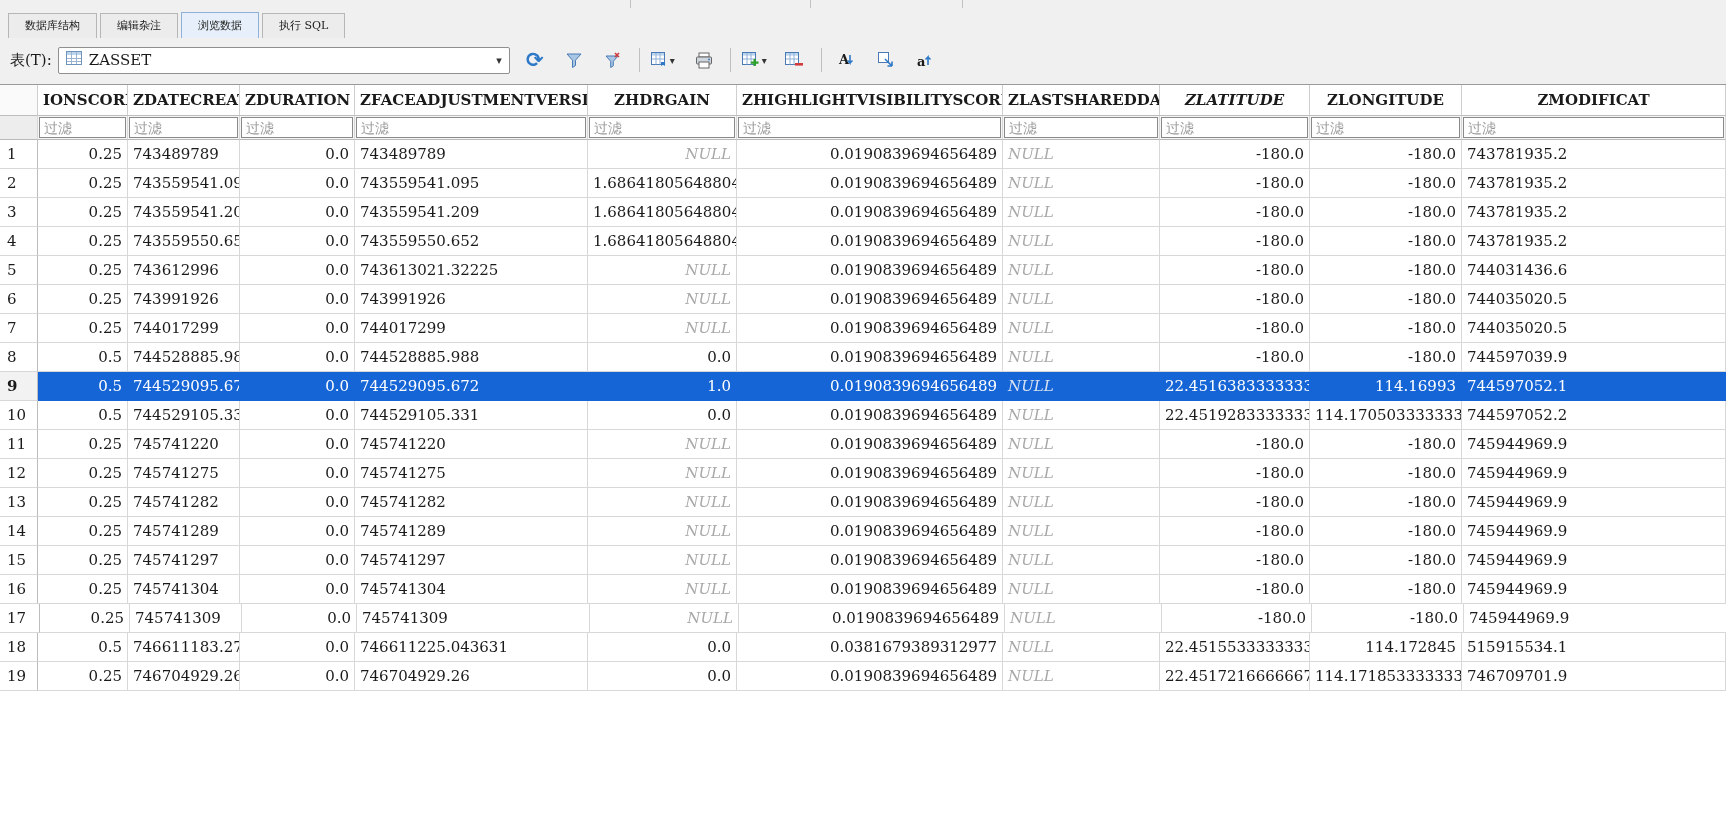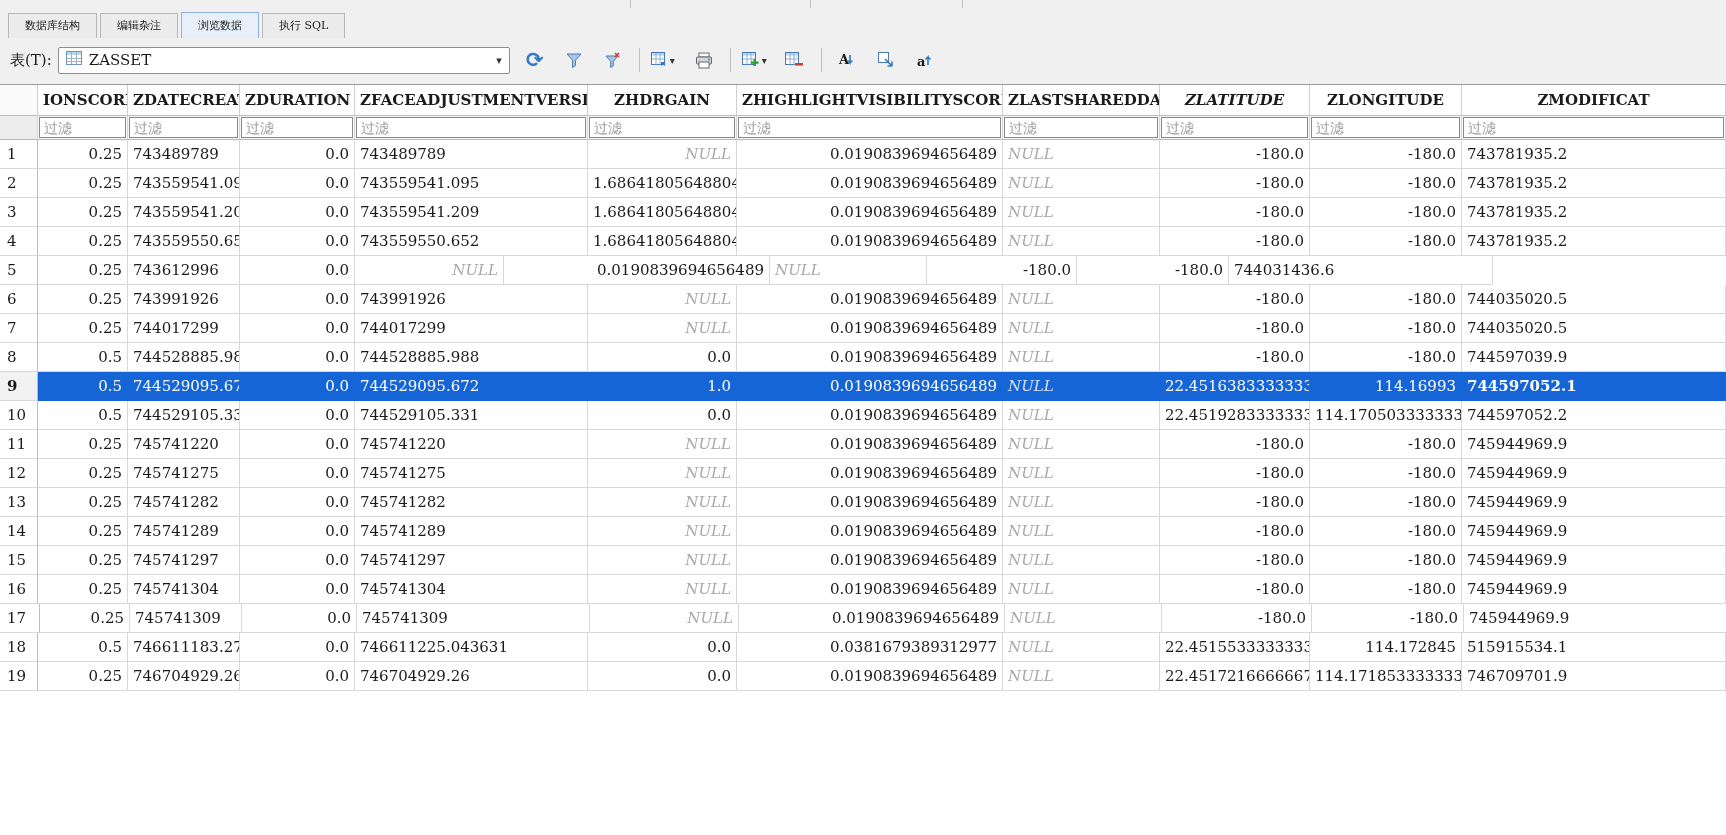--- a/index.html
+++ b/index.html
@@ -269,20 +269,21 @@
         <div class="c al" style="width: 157px;"><span class="null">NULL</span></div>
         <div class="c ar" style="width: 150px;">-180.0</div>
         <div class="c ar" style="width: 152px;">-180.0</div>
         <div class="c al" style="width: 264px;">743781935.2</div>
       </div>
       <div class="g-row">
         <div class="rownum" style="width: 38px;">5</div>
         <div class="c ar" style="width: 90px;">0.25</div>
         <div class="c al" style="width: 112px;">743612996</div>
         <div class="c ar" style="width: 115px;">0.0</div>
+        <div class="c al" style="width: 233px;">743613021.32225</div>
         <div class="c ar" style="width: 149px;"><span class="null">NULL</span></div>
         <div class="c ar" style="width: 266px;">0.0190839694656489</div>
         <div class="c al" style="width: 157px;"><span class="null">NULL</span></div>
         <div class="c ar" style="width: 150px;">-180.0</div>
         <div class="c ar" style="width: 152px;">-180.0</div>
         <div class="c al" style="width: 264px;">744031436.6</div>
       </div>
       <div class="g-row">
         <div class="rownum" style="width: 38px;">6</div>
         <div class="c ar" style="width: 90px;">0.25</div>
@@ -326,21 +327,21 @@
         <div class="rownum" style="width: 38px;">9</div>
         <div class="c ar" style="width: 90px;">0.5</div>
         <div class="c al" style="width: 112px;">744529095.672</div>
         <div class="c ar" style="width: 115px;">0.0</div>
         <div class="c al" style="width: 233px;">744529095.672</div>
         <div class="c ar" style="width: 149px;">1.0</div>
         <div class="c ar" style="width: 266px;">0.0190839694656489</div>
         <div class="c al" style="width: 157px;"><span class="null">NULL</span></div>
         <div class="c ar" style="width: 150px;">22.4516383333333</div>
         <div class="c ar" style="width: 152px;">114.16993</div>
-        <div class="c al" style="width: 264px; font-weight: bold;">744597052.1</div>
+        <div class="c al" style="width: 264px;">744597052.1</div>
       </div>
       <div class="g-row">
         <div class="rownum" style="width: 38px;">10</div>
         <div class="c ar" style="width: 90px;">0.5</div>
         <div class="c al" style="width: 112px;">744529105.331</div>
         <div class="c ar" style="width: 115px;">0.0</div>
         <div class="c al" style="width: 233px;">744529105.331</div>
         <div class="c ar" style="width: 149px;">0.0</div>
         <div class="c ar" style="width: 266px;">0.0190839694656489</div>
         <div class="c al" style="width: 157px;"><span class="null">NULL</span></div>

